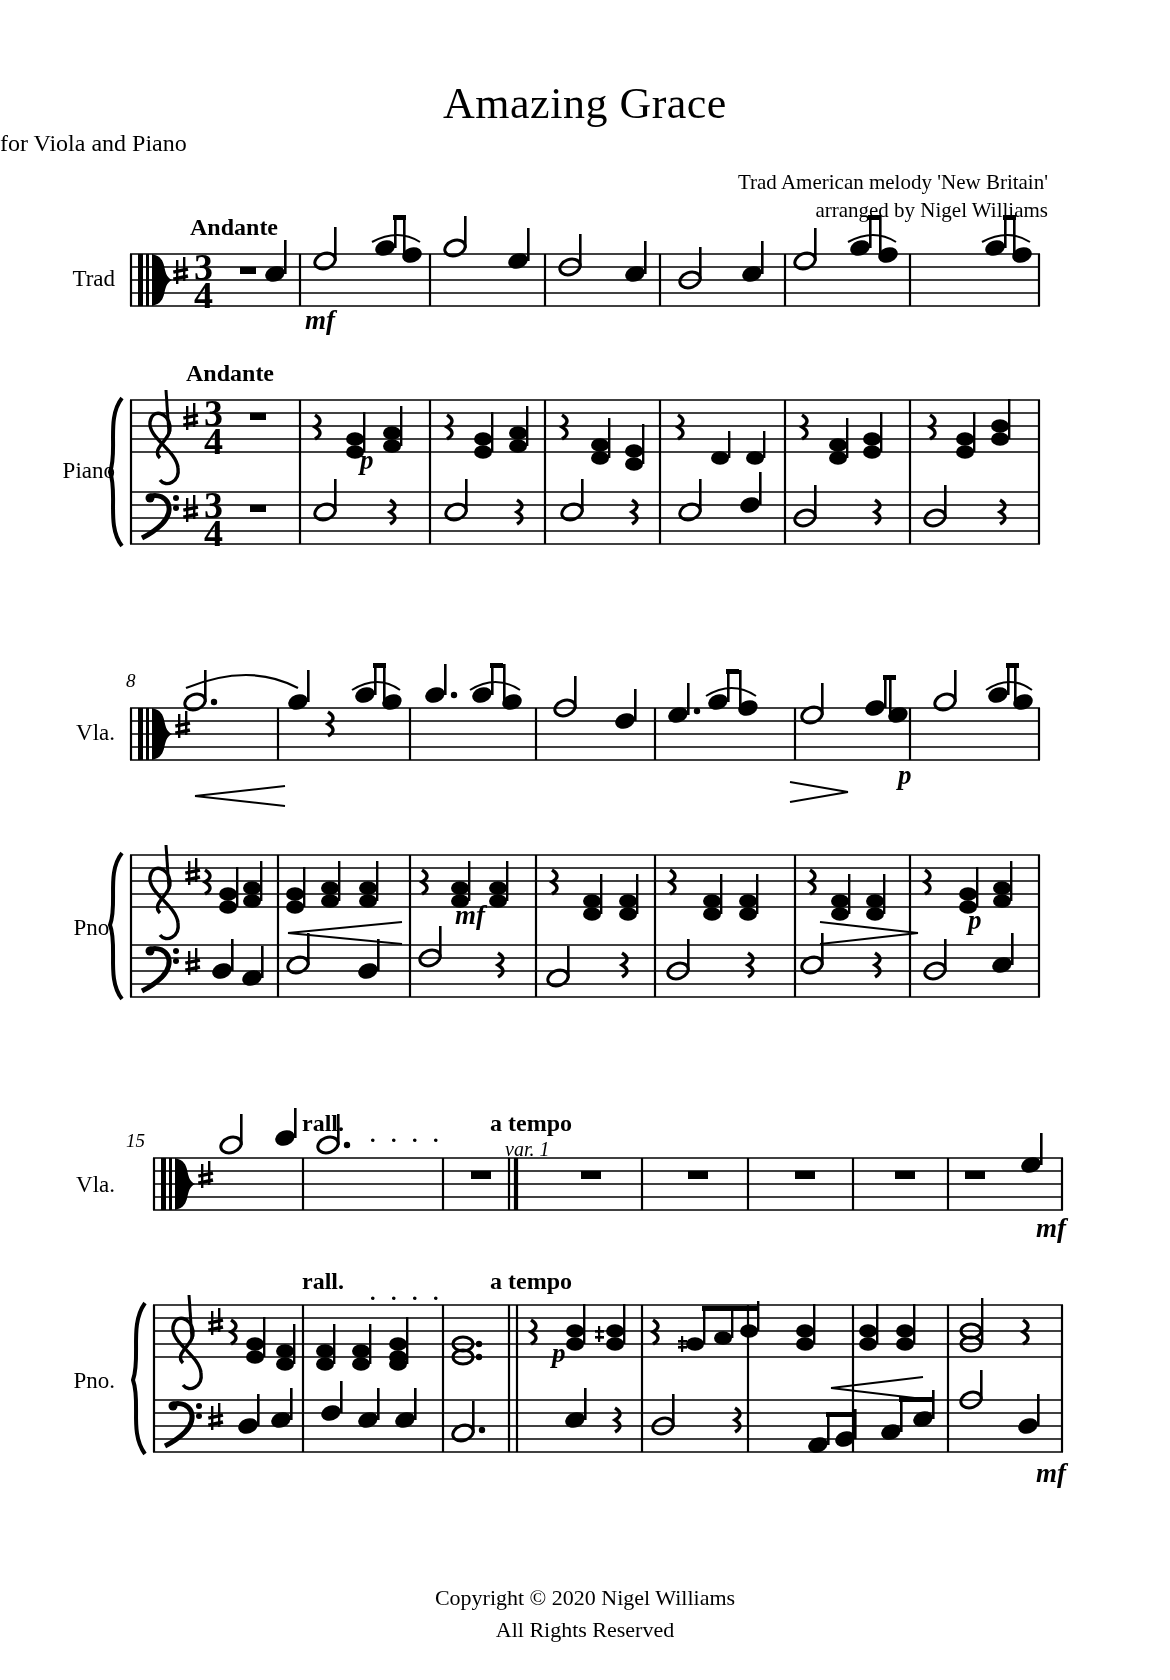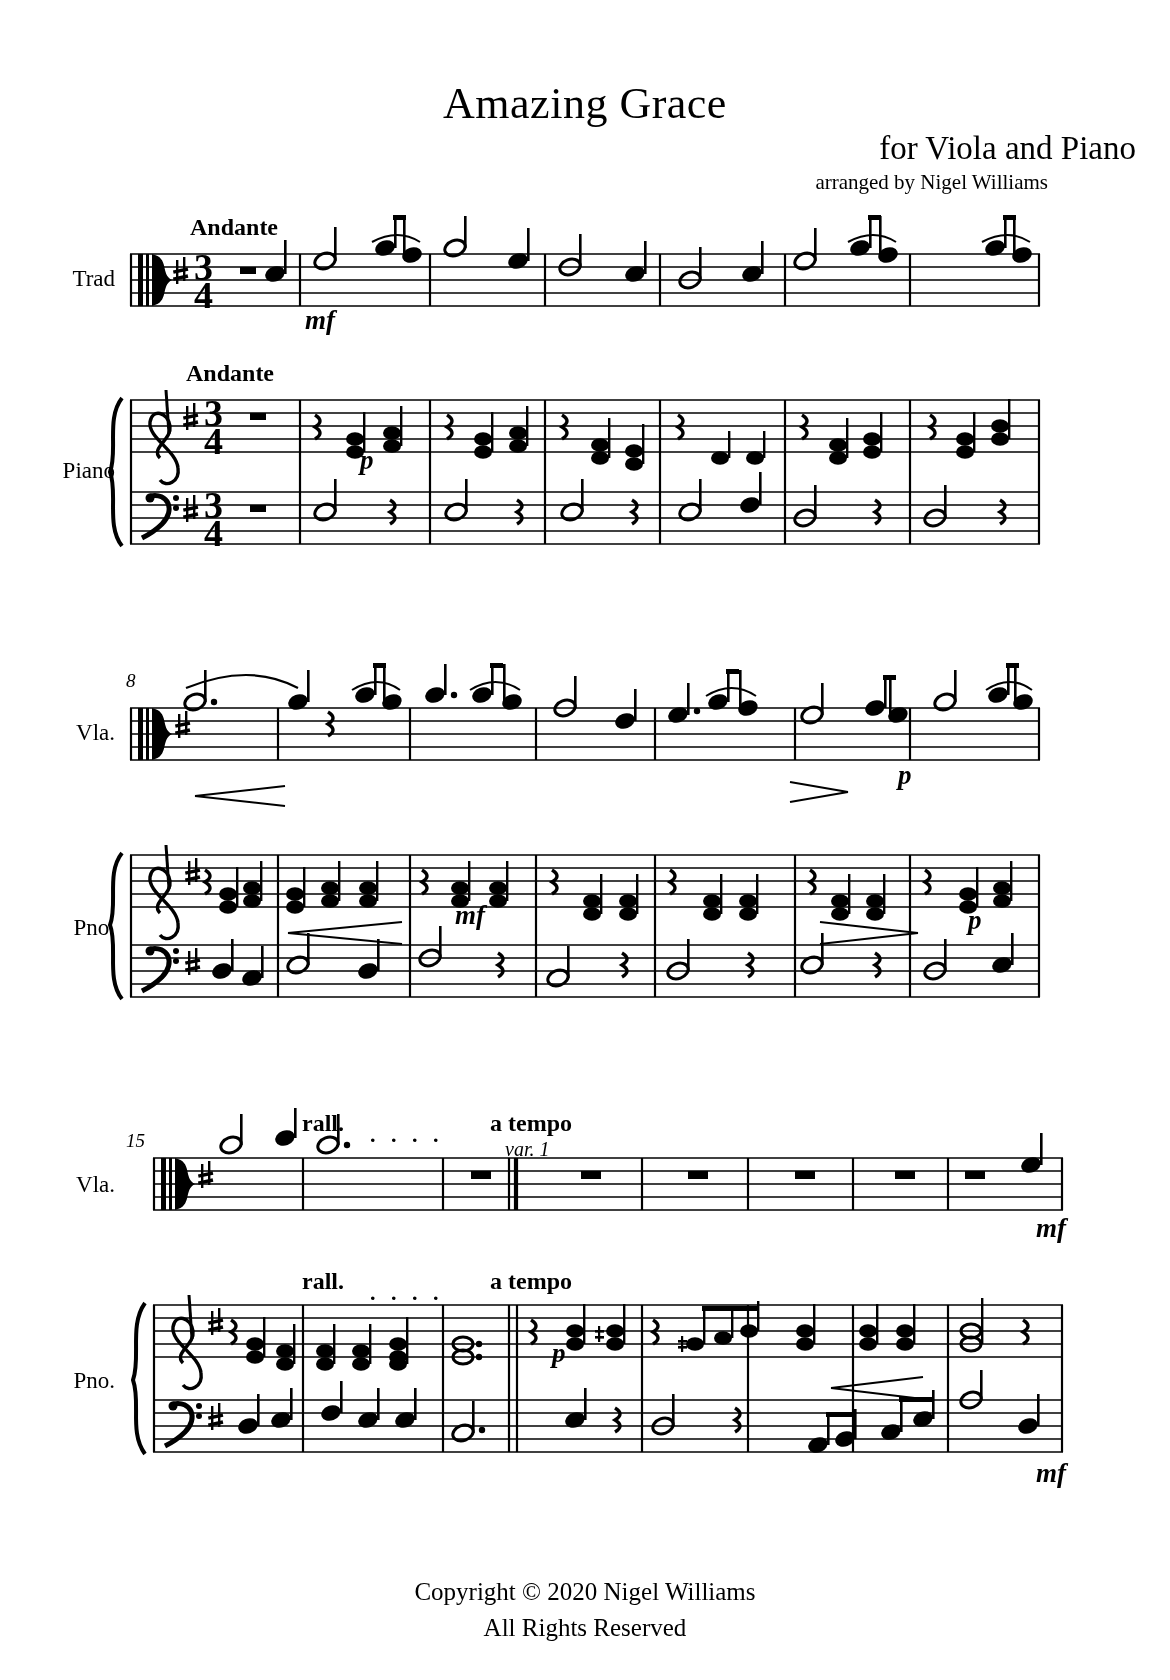--- a/index.html
+++ b/index.html
@@ -24,38 +24,38 @@
     width: 1170px;
     text-align: center;
     font-size: 44px;
     letter-spacing: 0.5px;
   }
   .subtitle {
     position: absolute;
     top: 130px;
     left: 0;
     width: 1136px;
-    text-align: right;
-    font-size: 33px;
+    text-align: left;
+    font-size: 24px;
   }
   .credits {
     position: absolute;
     top: 168px;
     right: 122px;
     text-align: right;
     font-size: 21px;
     line-height: 1.35;
   }
   .footer {
     position: absolute;
     bottom: 34px;
     left: 0;
     width: 1170px;
     text-align: center;
-    font-size: 25px;
+    font-size: 22px;
     line-height: 1.45;
   }
 
   
   .system {
     position: absolute;
     left: 0;
     width: 1170px;
   }
   #system-1 { top: 200px; height: 360px; }
@@ -99,20 +99,21 @@
   }
 
   svg { display: block; overflow: visible; }
 </style>
 </head>
 <body>
 
 <div class="title">Amazing Grace</div>
 <div class="subtitle">for Viola and Piano</div>
 <div class="credits">
+  <div>Trad American melody 'New Britain'</div>
   <div>arranged by Nigel Williams</div>
 </div>
 
 <div class="system" id="system-1">
 
   <div class="tempo-text" style="left:190px; top:14px;">Andante</div>
   <div class="tempo-text" style="left:186px; top:160px;">Andante</div>
 
   <div class="instr-label" style="left:10px; top:66px; width:105px;">Trad</div>
   <div class="instr-label" style="left:10px; top:258px; width:105px;">Piano</div>

